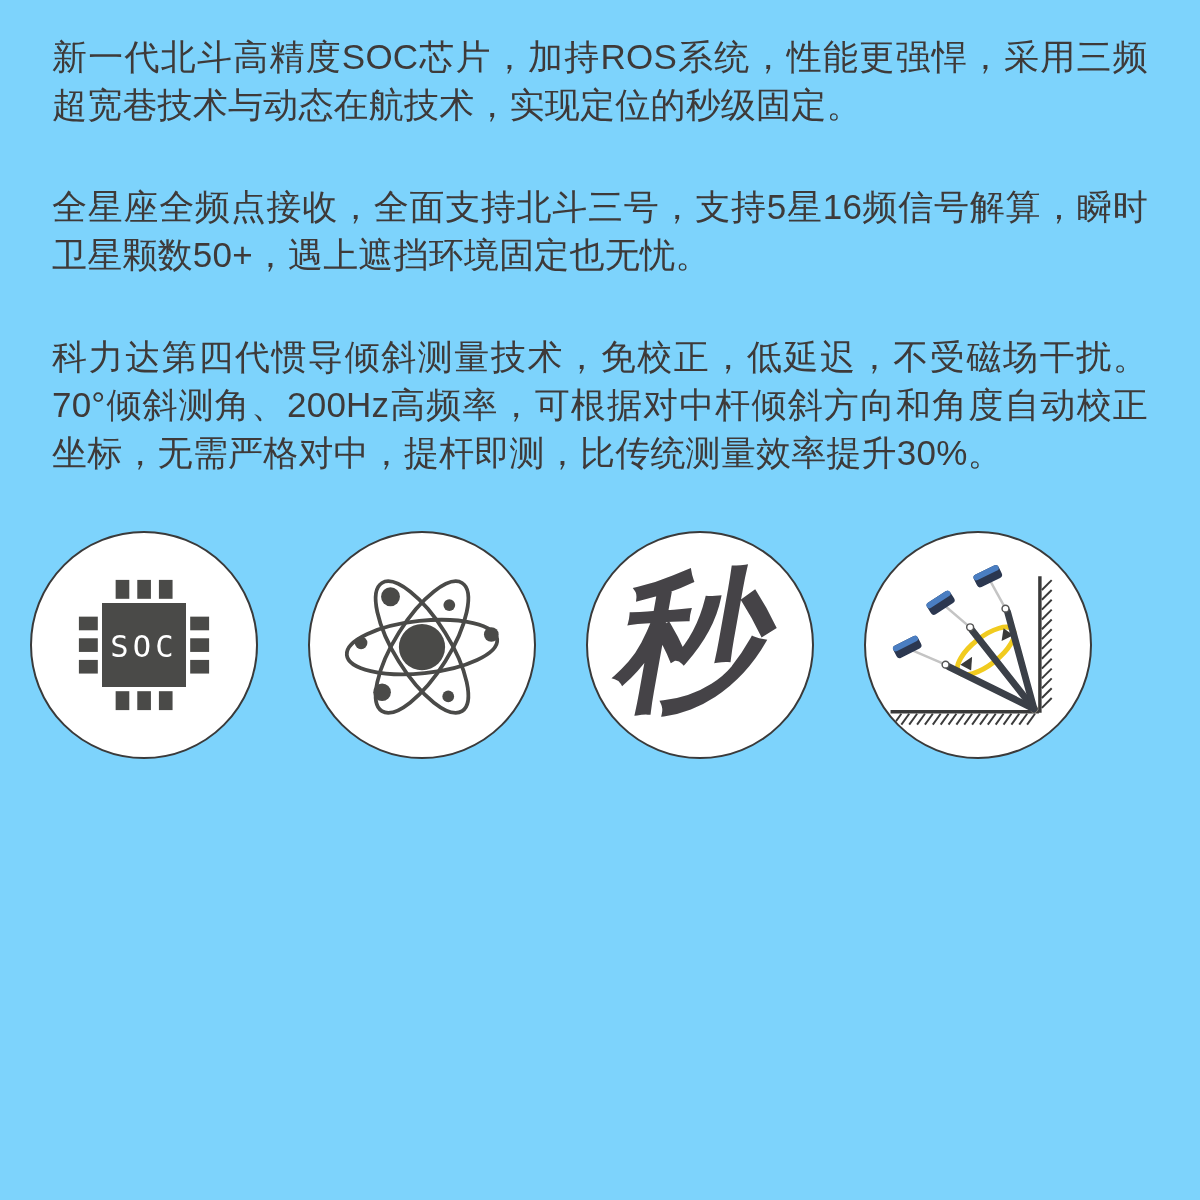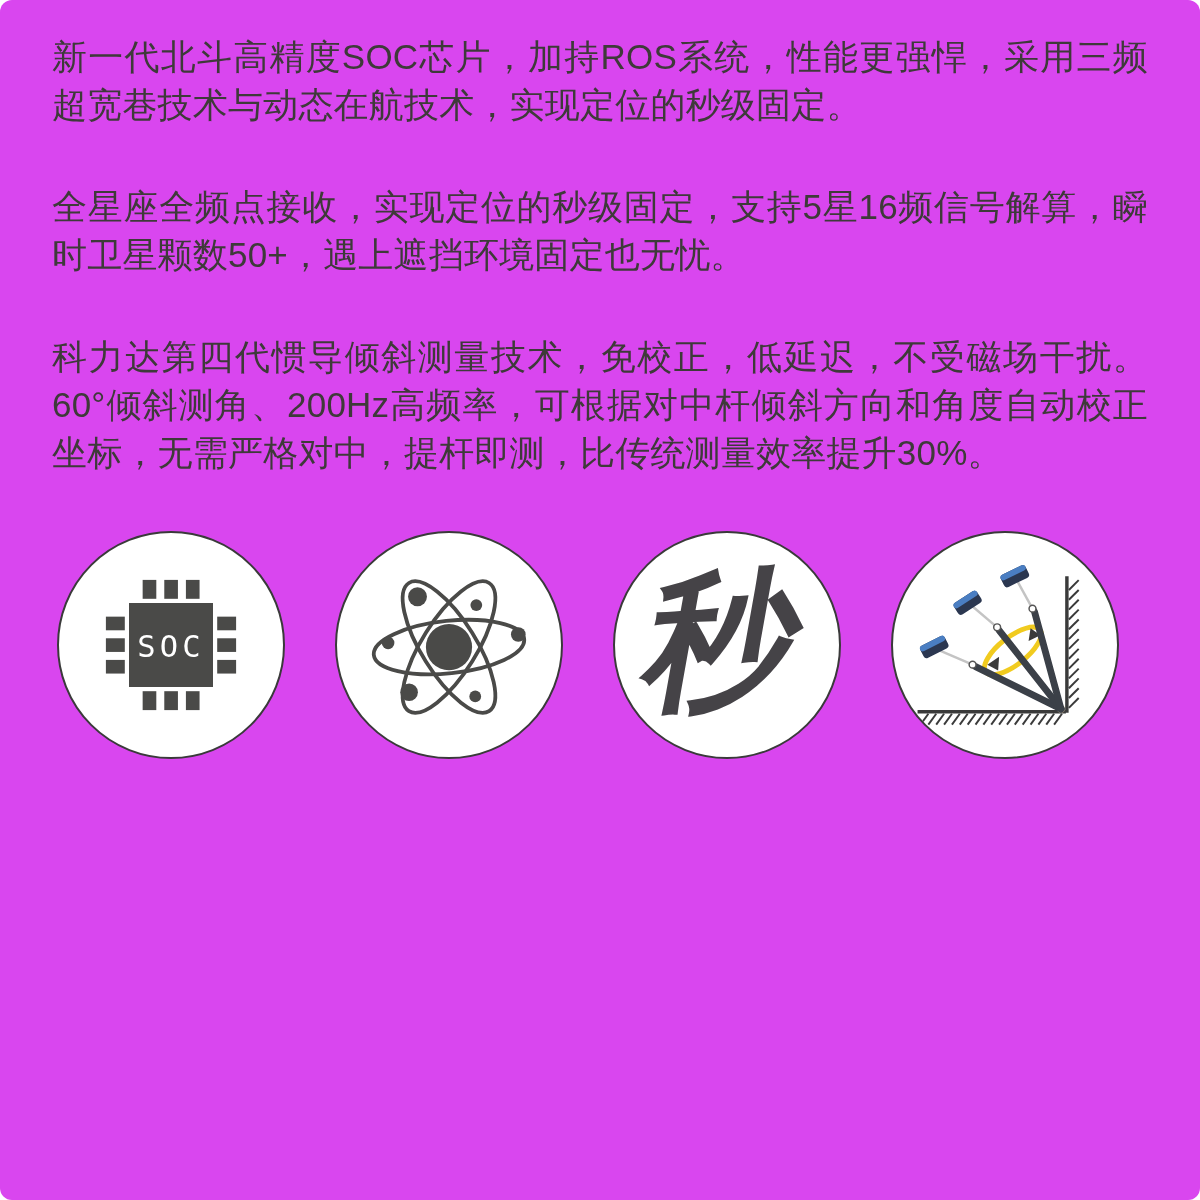--- a/index.html
+++ b/index.html
@@ -9,39 +9,38 @@
   }
   body {
     width: 1200px;
     height: 1200px;
     overflow: hidden;
     font-family: "Liberation Sans", "DejaVu Sans", sans-serif;
   }
   .page {
     width: 1200px;
     height: 1200px;
-    background: #d946ef;
+    background: #7dd3fc;
     position: relative;
-    border-radius: 12px;
   }
   .copy {
     padding: 33px 52px 0 52px;
   }
   .copy p {
     margin: 0 0 54px 0;
     font-size: 35px;
     line-height: 48px;
     color: #3e3a39;
     letter-spacing: 0.2px;
     text-align: justify;
     text-justify: inter-ideograph;
   }
   .icons-row {
     margin-top: 52px;
-    padding-left: 57px;
+    padding-left: 30px;
     display: flex;
     gap: 50px;
   }
   .icon-circle {
     width: 228px;
     height: 228px;
     border: 2.5px solid #3a3a3a;
     border-radius: 50%;
     box-sizing: border-box;
     background: #ffffff;
@@ -64,22 +63,22 @@
     font-family: "Liberation Sans", "DejaVu Sans", sans-serif;
   }
 </style>
 </head>
 <body>
 
 <div class="page">
 
   <div class="copy">
     <p>新一代北斗高精度SOC芯片，加持ROS系统，性能更强悍，采用三频超宽巷技术与动态在航技术，实现定位的秒级固定。</p>
-    <p>全星座全频点接收，实现定位的秒级固定，支持5星16频信号解算，瞬时卫星颗数50+，遇上遮挡环境固定也无忧。</p>
-    <p>科力达第四代惯导倾斜测量技术，免校正，低延迟，不受磁场干扰。60°倾斜测角、200Hz高频率，可根据对中杆倾斜方向和角度自动校正坐标，无需严格对中，提杆即测，比传统测量效率提升30%。</p>
+    <p>全星座全频点接收，全面支持北斗三号，支持5星16频信号解算，瞬时卫星颗数50+，遇上遮挡环境固定也无忧。</p>
+    <p>科力达第四代惯导倾斜测量技术，免校正，低延迟，不受磁场干扰。70°倾斜测角、200Hz高频率，可根据对中杆倾斜方向和角度自动校正坐标，无需严格对中，提杆即测，比传统测量效率提升30%。</p>
   </div>
 
   <div class="icons-row">
 
     <div class="icon-circle">
       <svg width="210" height="210" viewBox="0 0 100 100">
         <g fill="#4a4a48">
 
           <rect x="36.5" y="19" width="6.5" height="9"></rect>
           <rect x="46.8" y="19" width="6.5" height="9"></rect>

